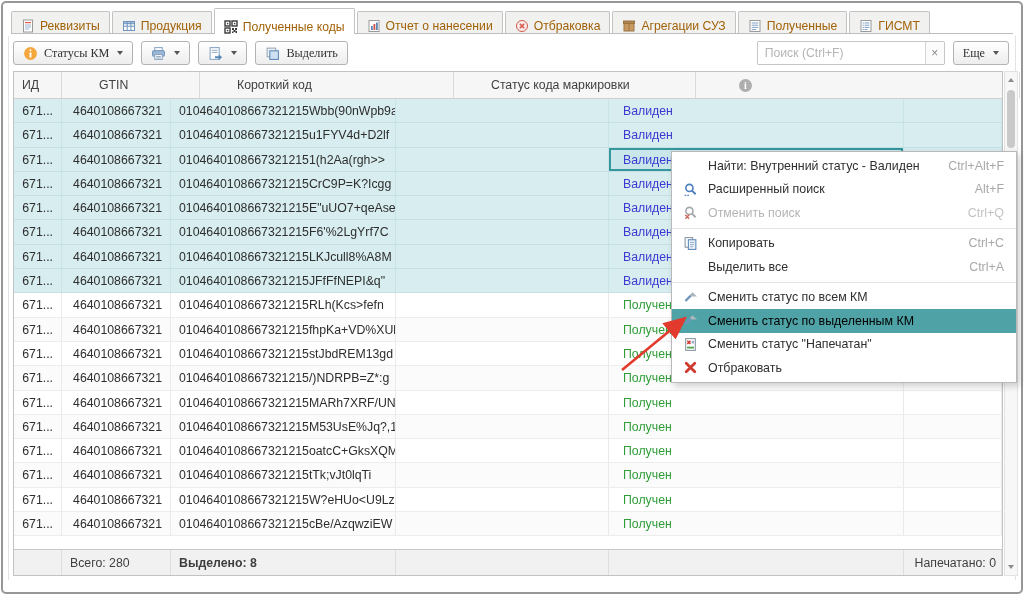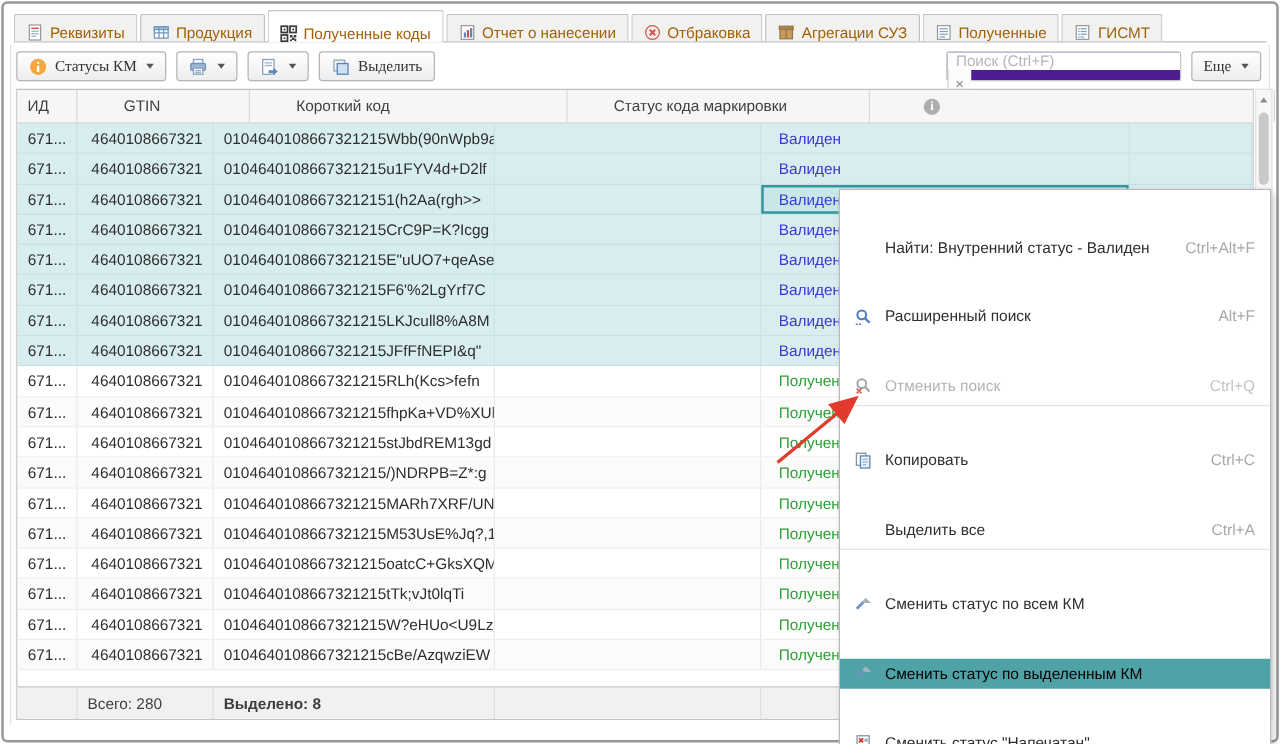--- a/index.html
+++ b/index.html
@@ -24,21 +24,21 @@
   .toolbar { position:absolute; left:10px; top:37px; right:12px; height:26px;
     display:flex; align-items:center; gap:8px; }
   .btn { display:flex; align-items:center; gap:6px; height:24px; padding:0 9px;
     background:linear-gradient(#ffffff,#ededed); border:1px solid #b3b3b3;
     border-radius:3px; font-size:12.2px; color:#333; cursor:default;font-family:Liberation Serif, serif; }
   .btn .bicon { width:15px; height:15px; display:flex; flex:none; }
   .btn .bicon svg { width:15px; height:15px; }
   .caret { width:0; height:0; border-left:3.5px solid transparent;
     border-right:3.5px solid transparent; border-top:4px solid #555; margin-left:2px; }
   .search-wrap { margin-left:auto; width:188px; height:24px; border:1px solid #c6c6c6;
-    border-radius:2px; background:#4c1d95; display:flex; align-items:stretch;flex-direction:column; }
+    border-radius:2px; background:#4c1d95; display:flex; align-items:stretch; }
   .search-wrap input { flex:1; border:none; outline:none; padding:0 7px; font-size:12.2px;
     color:#333; font-family:inherit; min-width:0; }
   .search-wrap input::placeholder { color:#b5b5b5; }
   .search-clear { width:19px; border:none; border-left:1px solid #d5d5d5; background:#fbfbfb;
     color:#8a8a8a; font-size:12px; line-height:22px; text-align:center; cursor:default; }
 
   
   .tbl { position:absolute; left:10px; top:68px; width:990px; height:505px;
     border:1px solid #c2c2c2; background:#fff; display:flex; flex-direction:column;
     font-size:12.3px; color:#2e2e2e; z-index:1; }
@@ -79,21 +79,21 @@
     border-bottom:4.5px solid #8b8b8b; }
   .tri-down { width:0; height:0; border-left:3.5px solid transparent; border-right:3.5px solid transparent;
     border-top:4.5px solid #8b8b8b; }
   .sb-thumb { position:absolute; left:2px; top:18px; width:8px; height:58px;
     background:#c9c9c9; border-radius:4px; }
 
   
   .cmenu { position:absolute; left:668px; top:148px; width:346px; background:#fff;
     border:1px solid #b9b9b9; box-shadow:3px 3px 7px rgba(0,0,0,.18); padding:2px 0;
     font-size:12.4px; color:#2f2f2f; z-index:10; }
-  .mi { height:23.5px; display:flex; align-items:center; padding:0 12px 0 10px;margin-top:32px; }
+  .mi { height:23.5px; display:flex; align-items:center; padding:0 12px 0 10px; }
   .mi .ic { width:17px; height:16px; margin-right:9px; flex:none; display:flex;
     align-items:center; justify-content:center; }
   .mi .ic svg { width:15px; height:15px; }
   .mi .lbl { flex:1 1 auto; white-space:nowrap; overflow:hidden; }
   .mi .sc { margin-left:14px; color:#a8a8a8; }
   .mi.disabled { color:#b4b4b4; }
   .mi.disabled .sc { color:#c3c3c3; }
   .mi.hl { background:#4fa3a6; color:#000000; }
   .msep { height:1px; background:#e4e4e0; margin:3px 0; }
 

